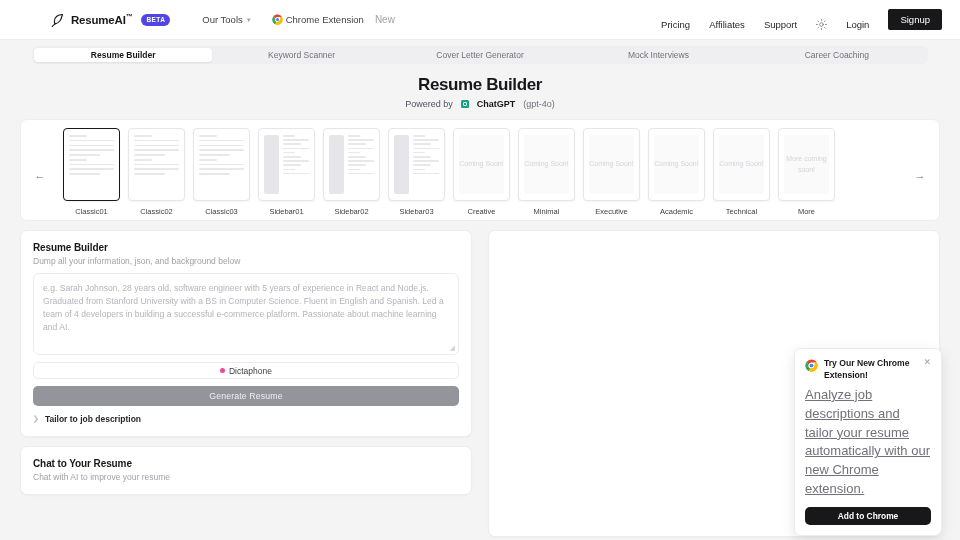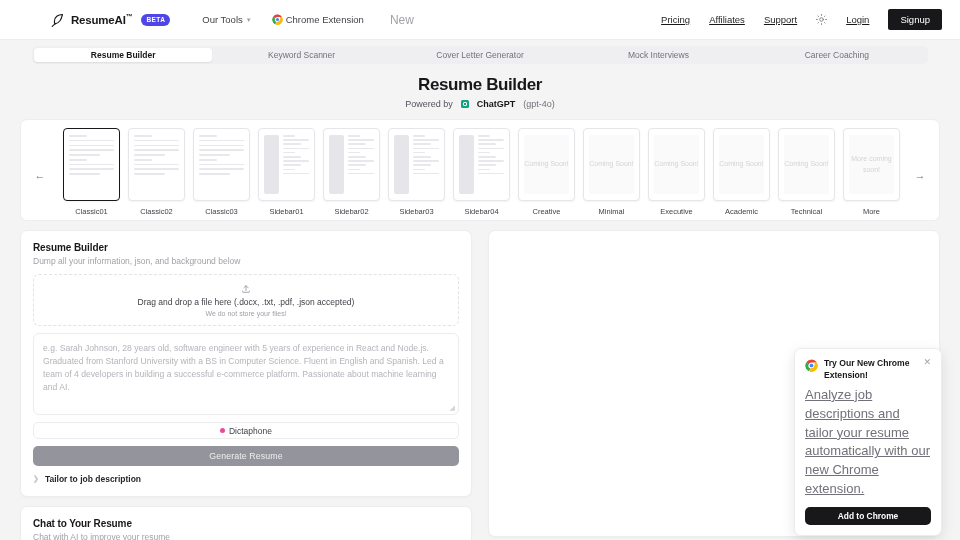--- a/index.html
+++ b/index.html
@@ -28,22 +28,22 @@
     background: #4f46e5; color: #fff; font-size: 6.5px; font-weight: 700;
     padding: 2.5px 5px; border-radius: 8px; letter-spacing: 0.4px; margin-left: 3px;
   }
   .nav-left { display: flex; align-items: center; gap: 20px; margin-left: 32px; }
   .nav-link {
     font-size: 9.5px; color: #3f3f46; display: flex; align-items: center; gap: 3px;
     cursor: pointer; white-space: nowrap;
   }
   .chev { font-size: 6px; color: #a1a1aa; }
   .chrome-icon { width: 11px; height: 11px; border-radius: 50%; display:block; }
-  .new-tag { font-size: 12px; color: #a1a1aa; margin-left: 23px; }
-  .nav-right { margin-left: auto; display: flex; align-items: center; gap: 19px; text-decoration: underline; }
+  .new-tag { font-size: 10px; color: #a1a1aa; margin-left: 8px; }
+  .nav-right { margin-left: auto; display: flex; align-items: flex-end; gap: 19px; }
   .nav-right .nav-link { font-size: 9.5px; color: #27272a; }
   .sun-icon { width: 11px; height: 11px; display:block; opacity: .65; }
   .signup-btn {
     background: #18181b; color: #fff; font-size: 9.5px; font-weight: 500;
     padding: 5px 12px; border-radius: 2px; border: none; cursor: pointer;
     font-family: inherit;
   }
 
   
   .tabbar {
@@ -347,40 +347,20 @@
                 <i style="width: 70%;"></i>
                 <i style="width: 45%;"></i>
                 <i style="width: 100%;"></i>
               </div>
             </div>
           </div>
           <div class="tpl-label">Sidebar03</div>
         </div>
         <div class="tpl">
           <div class="tpl-card">
-            <div class="sk2">
-              <div class="bar"></div>
-              <div class="col">
-                <i style="width: 45%;"></i>
-                <i style="width: 100%;"></i>
-                <i style="width: 70%;"></i>
-                <i style="width: 100%;"></i>
-                <i style="width: 45%;"></i>
-                <i style="width: 70%;"></i>
-                <i style="width: 100%;"></i>
-                <i style="width: 70%;"></i>
-                <i style="width: 45%;"></i>
-                <i style="width: 100%;"></i>
-              </div>
-            </div>
-          </div>
-          <div class="tpl-label">Sidebar04</div>
-        </div>
-        <div class="tpl">
-          <div class="tpl-card">
             <div class="tpl-soon">Coming Soon!</div>
           </div>
           <div class="tpl-label">Creative</div>
         </div>
         <div class="tpl">
           <div class="tpl-card">
             <div class="tpl-soon">Coming Soon!</div>
           </div>
           <div class="tpl-label">Minimal</div>
         </div>
@@ -412,27 +392,20 @@
     <button class="car-arrow right">→</button>
   </div>
 
   <div class="main">
     <div class="col-left">
 
       <div class="card card-pad">
         <div class="sec-title">Resume Builder</div>
         <div class="sec-sub">Dump all your information, json, and background below</div>
 
-        <div class="dropzone">
-          <svg class="upload-icon" viewBox="0 0 24 24" fill="none" stroke="#52525b" stroke-width="2" stroke-linecap="round" stroke-linejoin="round">
-            <path d="M12 16V4M7 9l5-5 5 5M4 17v2a1 1 0 0 0 1 1h14a1 1 0 0 0 1-1v-2"></path>
-          </svg>
-          <div class="dz-main">Drag and drop a file here (.docx, .txt, .pdf, .json accepted)</div>
-          <div class="dz-sub">We do not store your files!</div>
-        </div>
 
         <div class="ta-box">
           <div class="ta-text">e.g. Sarah Johnson, 28 years old, software engineer with 5 years of experience in React and Node.js. Graduated from Stanford University with a BS in Computer Science. Fluent in English and Spanish. Led a team of 4 developers in building a successful e-commerce platform. Passionate about machine learning and AI.</div>
           <span class="ta-grip">◢</span>
         </div>
 
         <div class="dicta">
           <span class="rec-dot"></span>
           <span>Dictaphone</span>
         </div>

